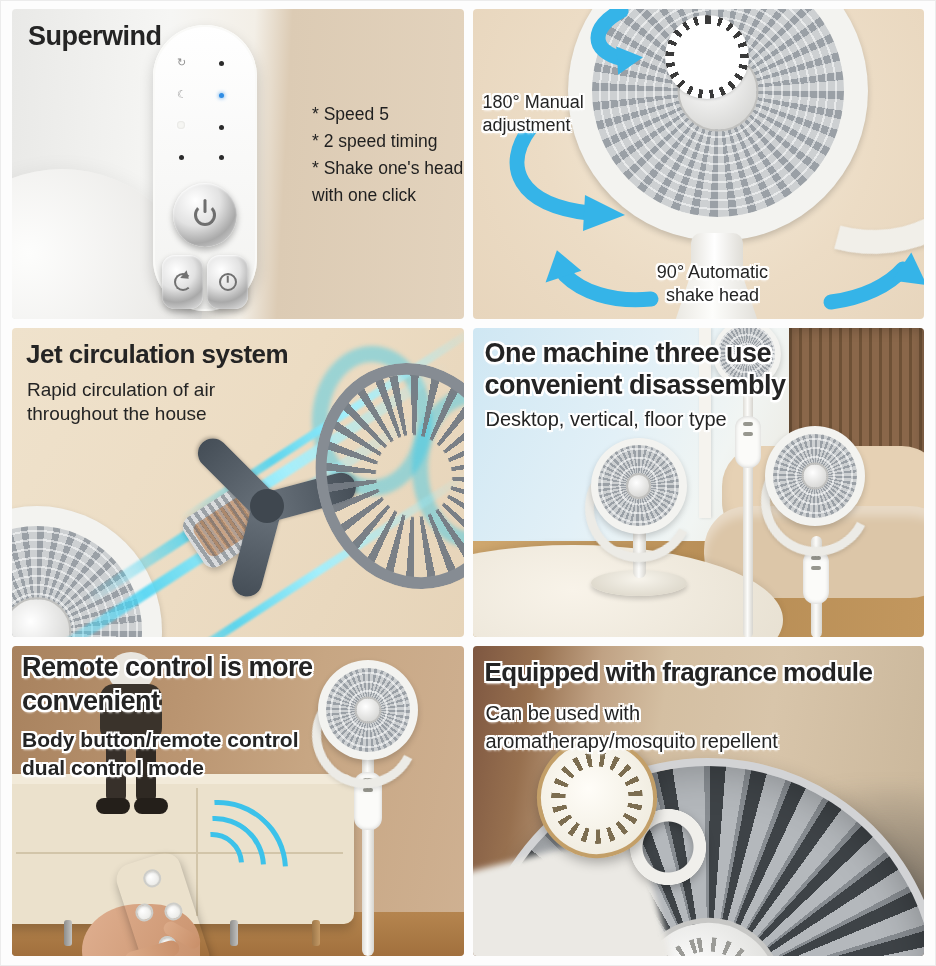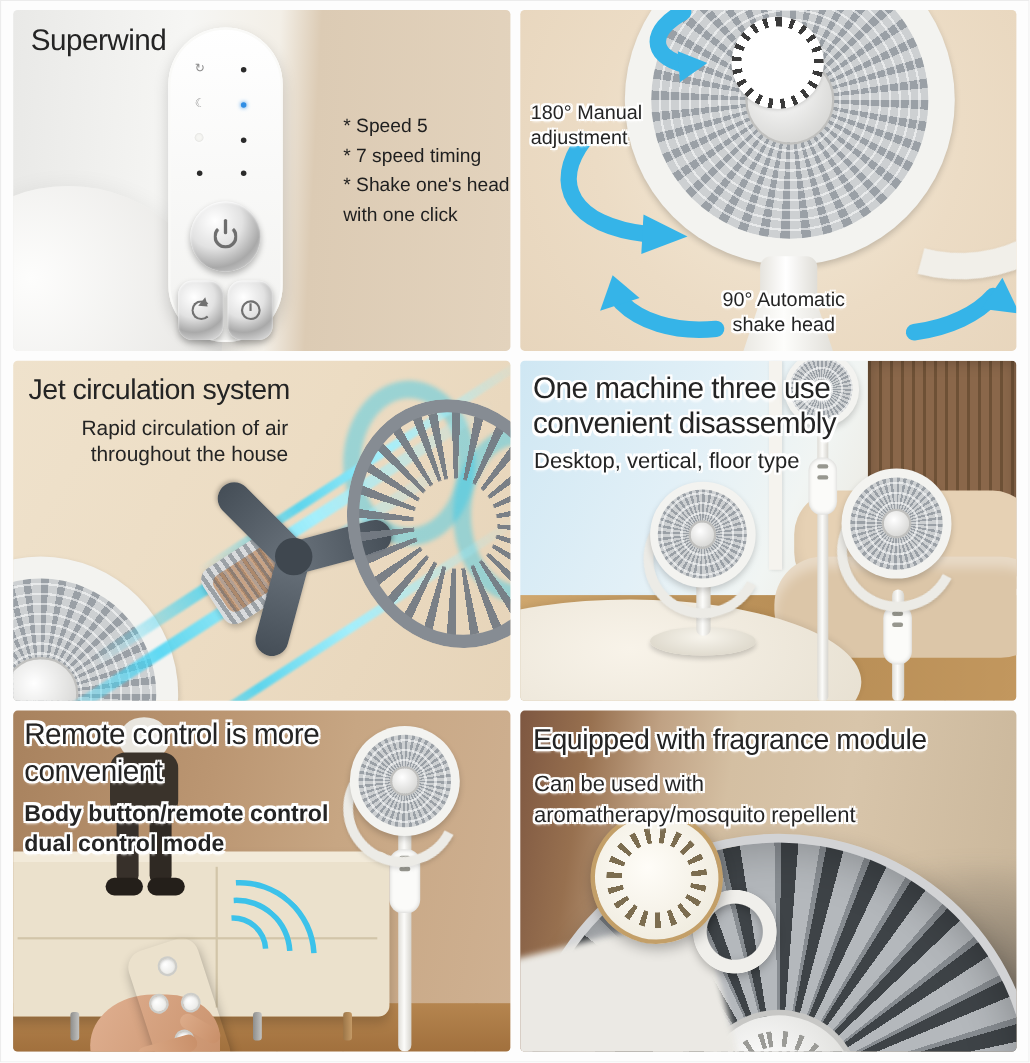--- a/index.html
+++ b/index.html
@@ -1,21 +1,21 @@
 <!DOCTYPE html>
 <html><head>
 <meta charset="utf-8">
 <style>
   html,body{margin:0;padding:0;background:#ffffff;}
   *{box-sizing:border-box;}
   .sheet{position:relative;width:936px;height:966px;background:#fdfdfd;padding:9px 12px 10px 12px;
          box-shadow:inset 0 0 0 1px #ececec;font-family:"Liberation Sans",sans-serif;}
   .grid{display:grid;width:100%;height:100%;grid-template-columns:1fr 1fr;grid-template-rows:1fr 1fr 1fr;gap:9px;}
   .panel{position:relative;overflow:hidden;border-radius:4px;}
-  .ttl{position:absolute;z-index:30;font-weight:normal;color:#242424;letter-spacing:-0.5px;line-height:1.12;}
+  .ttl{position:absolute;z-index:30;font-weight:bold;color:#242424;letter-spacing:-0.5px;line-height:1.12;}
   .sub{position:absolute;z-index:30;color:#242424;line-height:1.3;}
   .stroke{text-shadow:-2px -2px 0 #fff,2px -2px 0 #fff,-2px 2px 0 #fff,2px 2px 0 #fff,-2px 0 0 #fff,2px 0 0 #fff,0 -2px 0 #fff,0 2px 0 #fff,0 3px 2px rgba(255,255,255,.8);}
 
   
   .fanhead{position:absolute;border-radius:50%;background:#f3f3f0;box-shadow:0 3px 6px rgba(0,0,0,.18);}
   .fanhead .grille{position:absolute;inset:8%;border-radius:50%;
      background:repeating-conic-gradient(#9aa0a6 0deg 4deg,#cdd0d2 4deg 9deg);}
   .fanhead .rings{position:absolute;inset:8%;border-radius:50%;
      background:repeating-radial-gradient(circle at 50% 50%, rgba(255,255,255,.55) 0 2px, rgba(255,255,255,0) 2px 9px);}
   .fanhead .hub{position:absolute;left:50%;top:50%;transform:translate(-50%,-50%);width:27%;height:27%;
@@ -65,21 +65,21 @@
      clip-path:polygon(22% 0,78% 0,100% 100%,0 100%);}
   .p2-burst{position:absolute;left:192px;top:6px;width:84px;height:84px;border-radius:50%;background:#ffffff;z-index:25;
      box-shadow:0 1px 3px rgba(0,0,0,.15);}
   .p2-burst:before{content:"";position:absolute;inset:0;border-radius:50%;
      background:repeating-conic-gradient(#3a3a3a 0deg 6deg,transparent 6deg 17deg);
      -webkit-mask:radial-gradient(circle,transparent 0 55%,#000 56% 76%,transparent 77%);
              mask:radial-gradient(circle,transparent 0 55%,#000 56% 76%,transparent 77%);}
   .p2-arrows{position:absolute;inset:0;z-index:20;}
 
   
-  .p3{background:linear-gradient(120deg,#efe2cc 0%,#ecdcc3 50%,#e6d4b9 100%);text-align:right;}
+  .p3{background:linear-gradient(120deg,#efe2cc 0%,#ecdcc3 50%,#e6d4b9 100%);}
   .jet-ghost{position:absolute;border-radius:50%;border:16px solid rgba(43,200,235,.42);filter:blur(2px);}
   .jet-streak{position:absolute;height:11px;border-radius:6px;transform:rotate(-33deg);filter:blur(1px);
      background:linear-gradient(90deg,rgba(70,212,244,0) 0%,rgba(70,212,244,.85) 30%,rgba(160,240,255,.95) 55%,rgba(70,212,244,0) 100%);}
   .jet-cyl{position:absolute;left:-50px;top:148px;width:440px;height:205px;border-radius:103px;
      background:linear-gradient(180deg,#ffffff,#ececе8 55%,#d2d2cc);transform:rotate(-33deg);}
   .jet-face{position:absolute;left:-100px;top:178px;width:250px;height:250px;}
   .jet-motor{position:absolute;left:176px;top:170px;width:76px;height:58px;border-radius:12px;transform:rotate(-33deg);
      background:repeating-linear-gradient(88deg,#d9dbdd 0 4px,#9ba1a6 4px 8px);box-shadow:0 3px 6px rgba(0,0,0,.25);}
   .jet-motor:after{content:"";position:absolute;inset:10px 8px;border-radius:8px;
      background:repeating-linear-gradient(88deg,rgba(186,117,61,.55) 0 3px,rgba(120,70,35,.4) 3px 6px);}
@@ -193,21 +193,21 @@
       </div>
       <div class="p1-btn chrome" style="left:54px;top:230px;">
         <span class="mini-tim">
               <b></b>
             </span>
       </div>
     </div>
 
     <div class="p1-feat">
       <div>* Speed 5</div>
-      <div>* 7 speed timing</div>
+      <div>* 2 speed timing</div>
       <div>* Shake one's head with one click</div>
     </div>
   </div>
 
   <div class="panel p2">
     <div class="fanhead p2-fan">
       <div class="grille"></div>
       <div class="rings"></div>
       <div class="hub"></div>
     </div>

